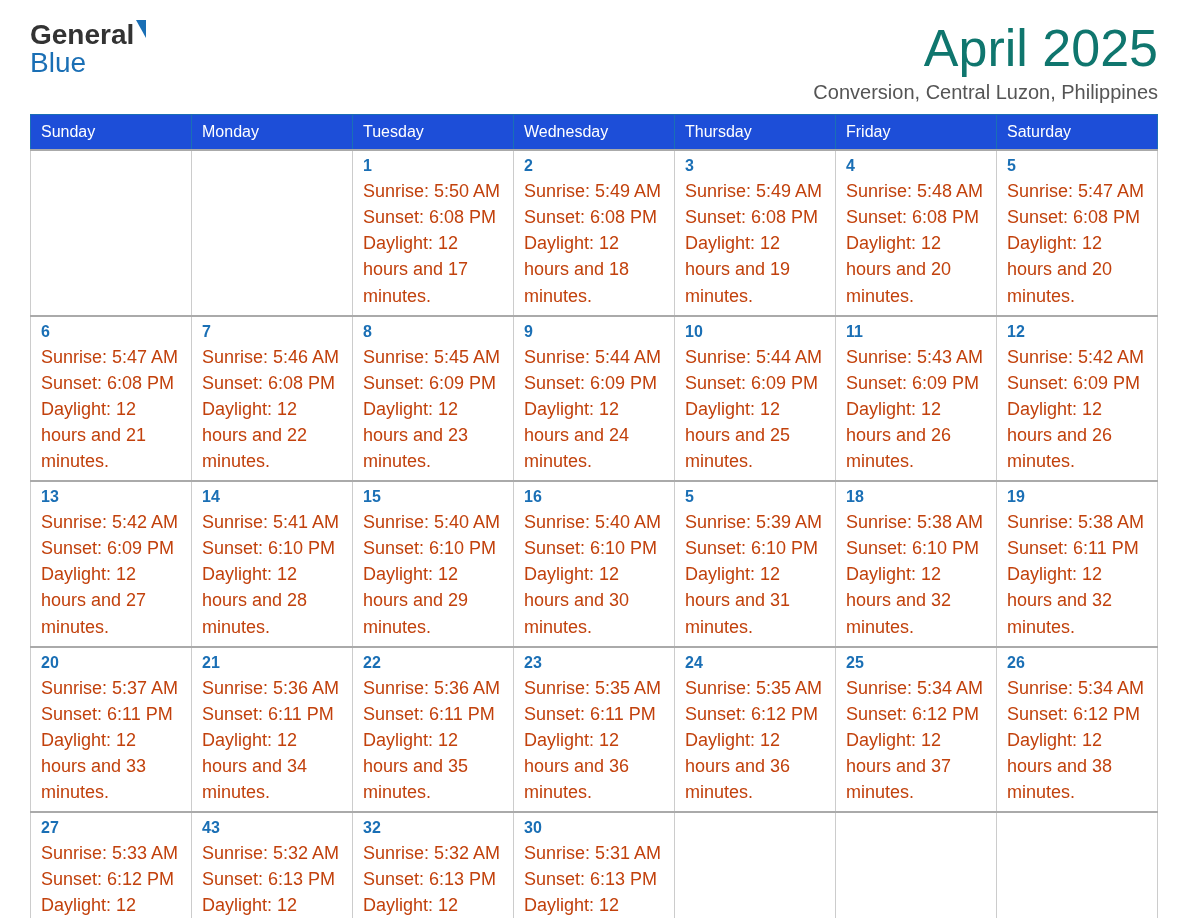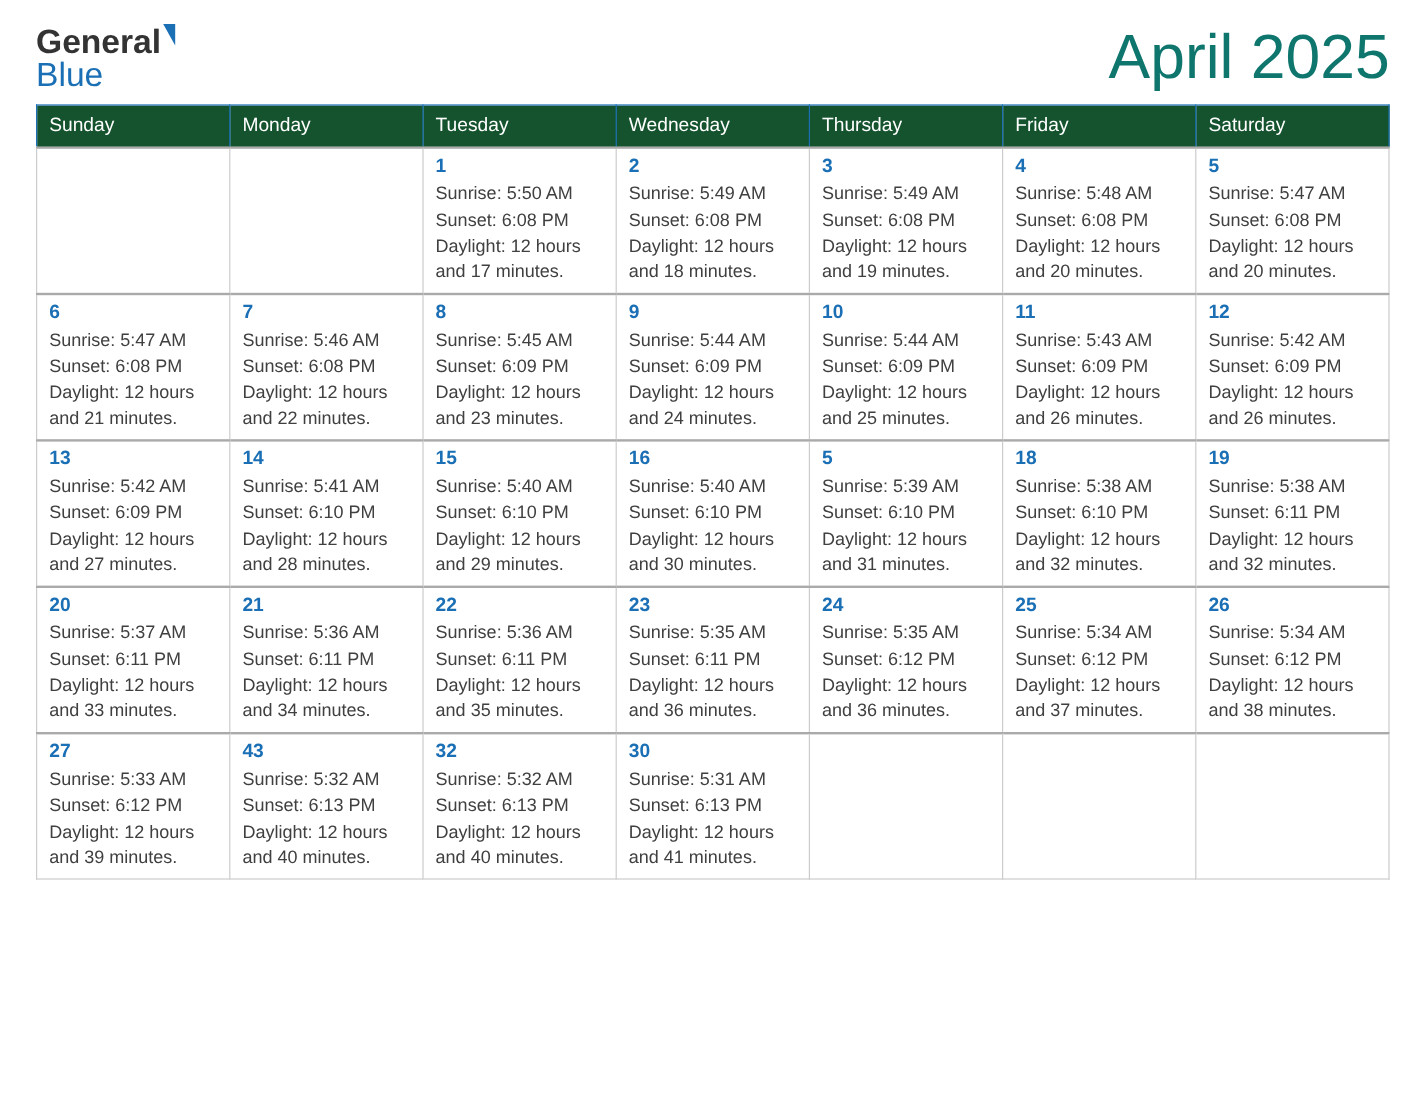--- a/index.html
+++ b/index.html
@@ -56,21 +56,21 @@
       font-size: 20px;
       color: #555;
       margin-top: 4px;
     }
     .calendar-table {
       width: 100%;
       border-collapse: collapse;
       margin-top: 10px;
     }
     .calendar-table th {
-      background-color: #14532d;
+      background-color: #1d4ed8;
       color: #fff;
       padding: 8px 10px;
       text-align: left;
       font-size: 16px;
       font-weight: normal;
       border: 1px solid #1a6fb5;
     }
     .calendar-table td {
       vertical-align: top;
       padding: 6px 10px;
@@ -81,22 +81,22 @@
       color: #333;
     }
     .day-number {
       font-size: 16px;
       font-weight: bold;
       color: #1a6fb5;
       display: block;
       margin-bottom: 3px;
     }
     .day-info {
-      font-size: 15px;
-      color: #404040;
+      font-size: 18px;
+      color: #c2410c;
       line-height: 1.45;
     }
     .empty-cell {
       background: #fff;
     }
     tr.week-row td {
       border-top: 2px solid #aaa;
     }
   </style>
 </head>
@@ -104,20 +104,21 @@
 
 <div class="header">
   <div class="logo">
     <div>
       <span class="logo-general">General</span><span class="logo-arrow"></span><br>
       <span class="logo-blue">Blue</span>
     </div>
   </div>
   <div class="title-section">
     <div class="month-title">April 2025</div>
+    <div class="location-title">Conversion, Central Luzon, Philippines</div>
   </div>
 </div>
 
 <table class="calendar-table">
   <thead>
     <tr>
     <th>Sunday</th>
         <th>Monday</th>
         <th>Tuesday</th>
         <th>Wednesday</th>

